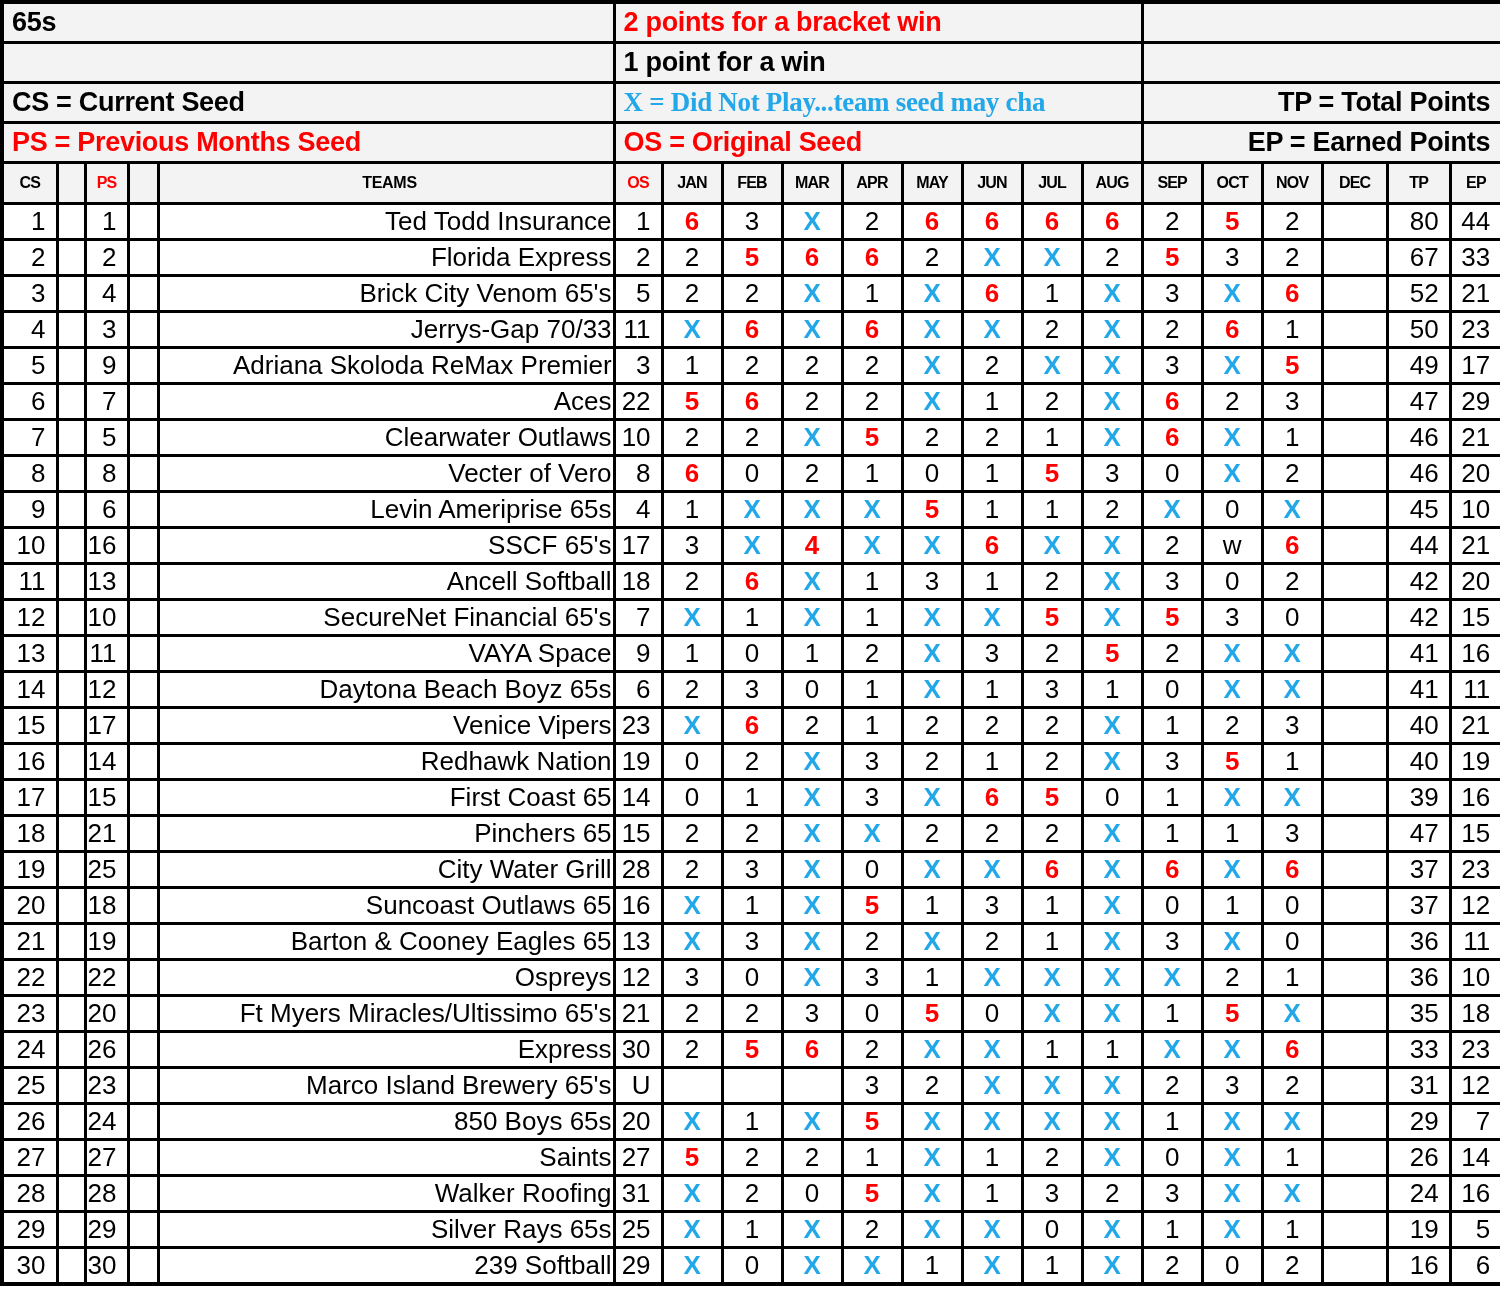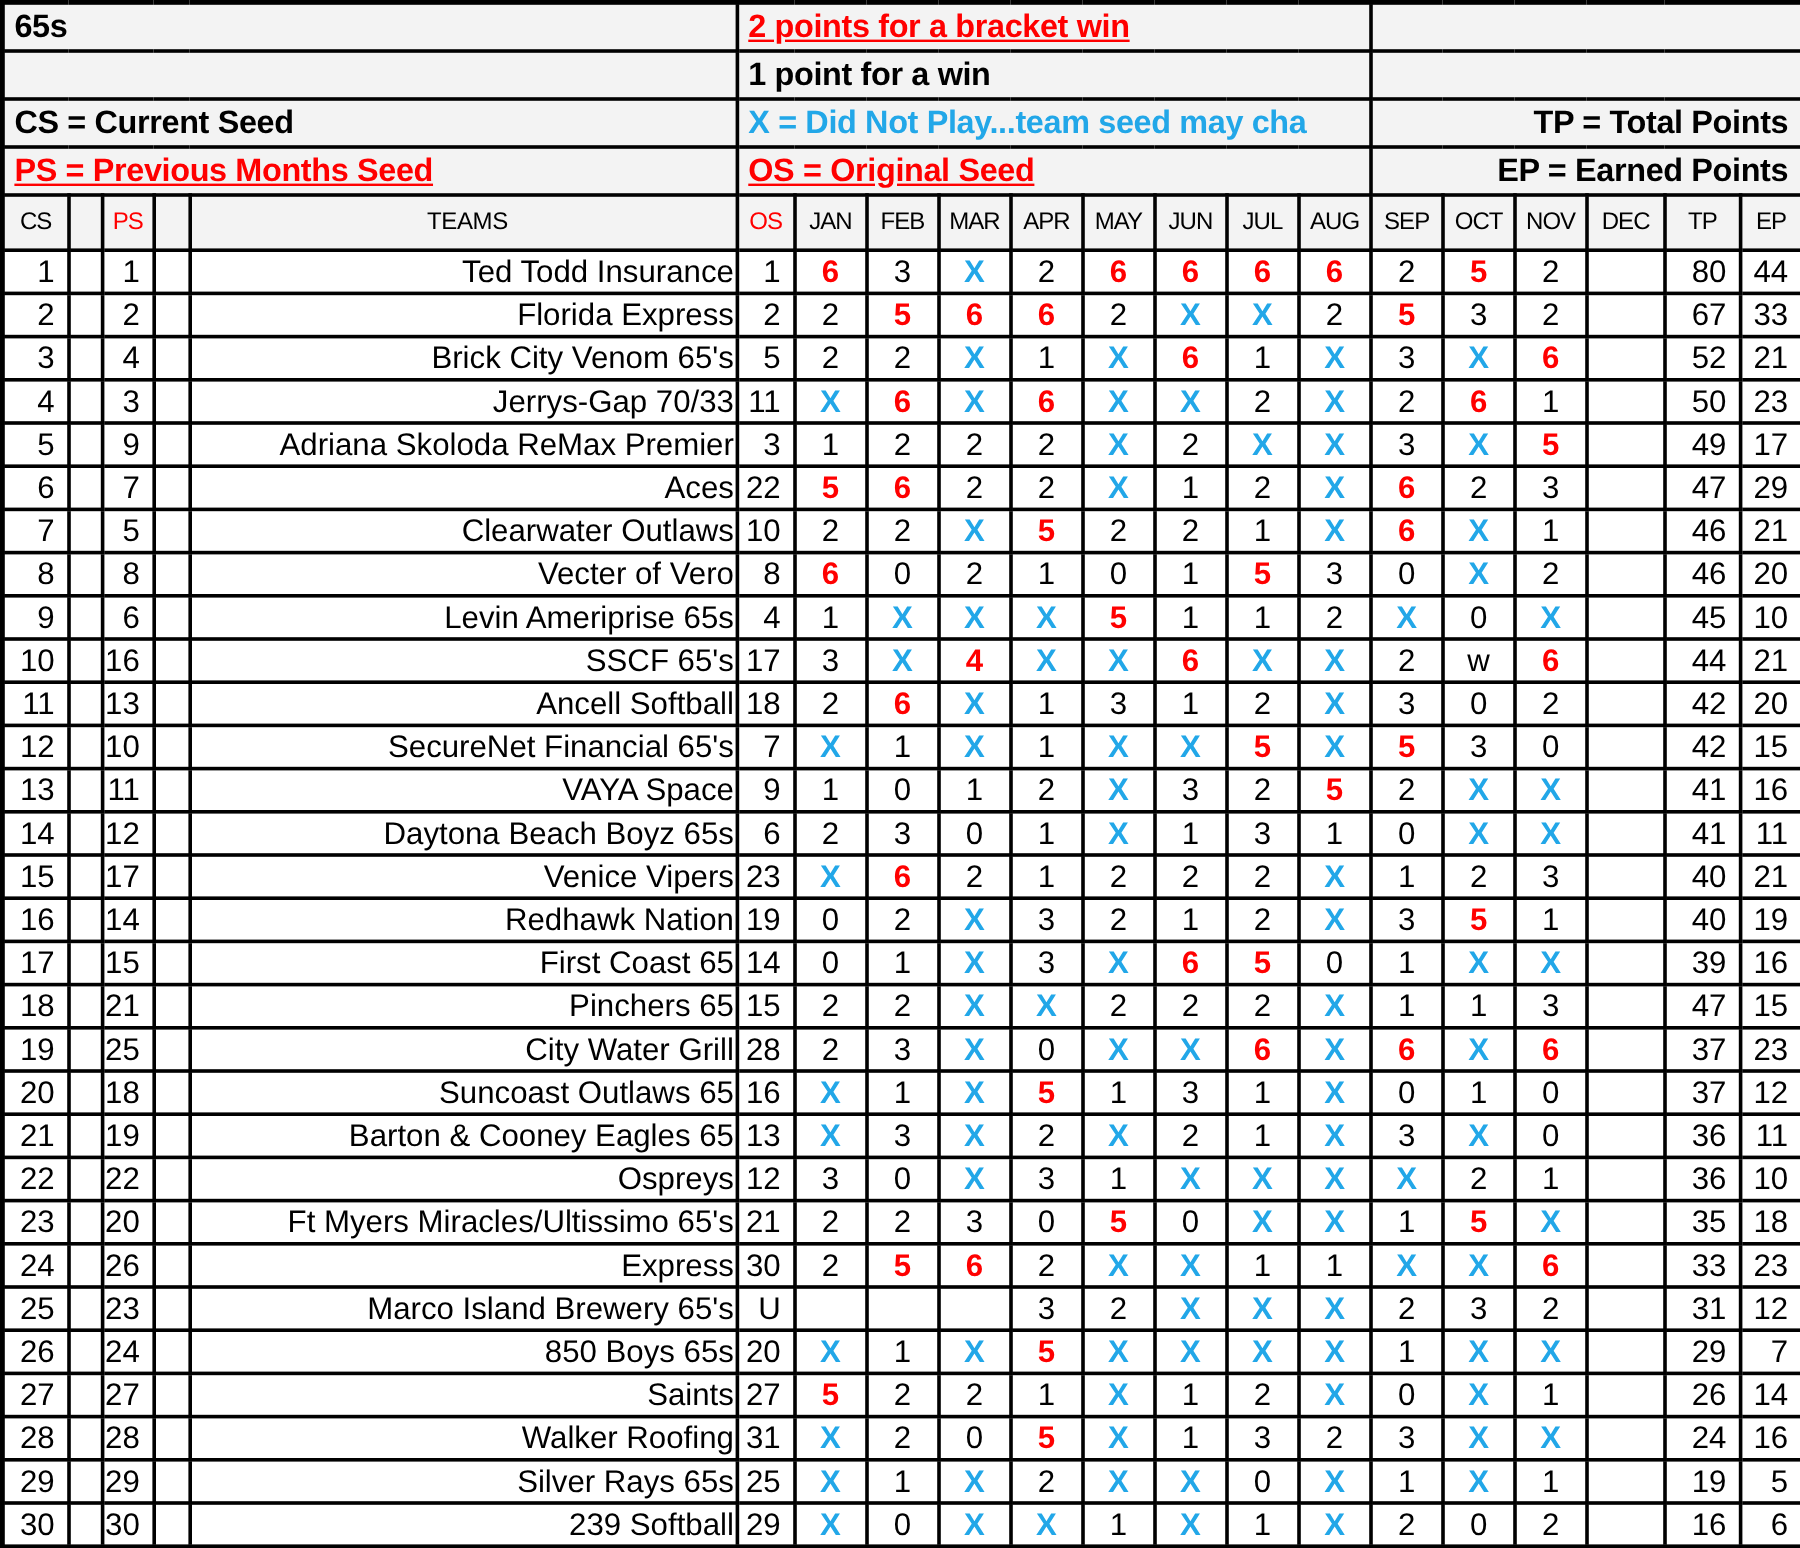--- a/index.html
+++ b/index.html
@@ -28,28 +28,28 @@
   tr.datarow{height:36px;}
   
   td.lg{
     background:var(--panel);
     font-weight:bold;
     font-size:27px;
     padding:0 8px;
     letter-spacing:-0.3px;
     margin-top:37px;
   }
-  td.lg.red{color:var(--red);text-decoration:underline;}
-  td.lg.blue{color:var(--blue);}
+  td.lg.red{color:var(--red);}
+  td.lg.blue{color:var(--blue);font-family:Liberation Serif, serif;}
   td.lg.rt{text-align:right;padding-right:10px;}
   
   td.hc{
     background:var(--panel);
-    font-weight:normal;
-    font-size:20px;
+    font-weight:bold;
+    font-size:16px;
     text-align:center;
     letter-spacing:-0.8px;
     padding:10px 1px;
   }
   td.hc.left{text-align:center;padding-left:8px;letter-spacing:-0.3px;}
   td.hc.red{color:var(--red);}
   
   td.num{font-size:26px;text-align:right;padding-right:10px;background:#ffffff;}
   td.team{font-size:26px;text-align:right;padding-left:8px;background:#ffffff;}
   td.mon{font-size:26px;text-align:center;background:#ffffff;}

